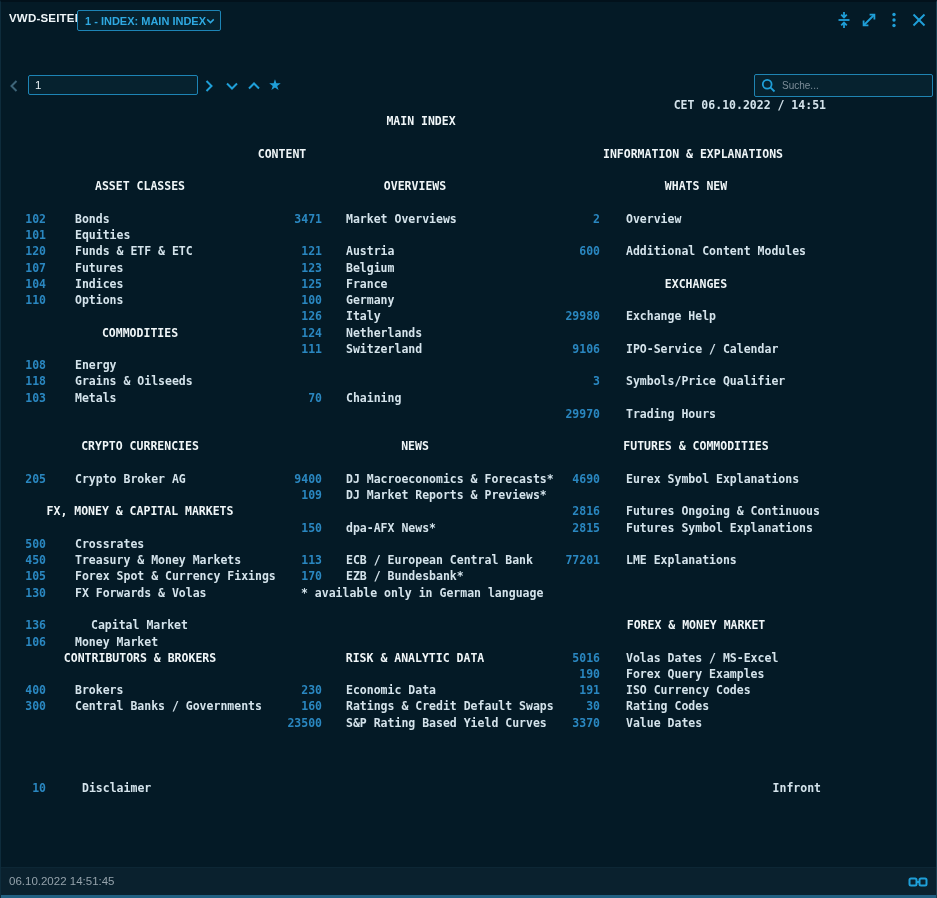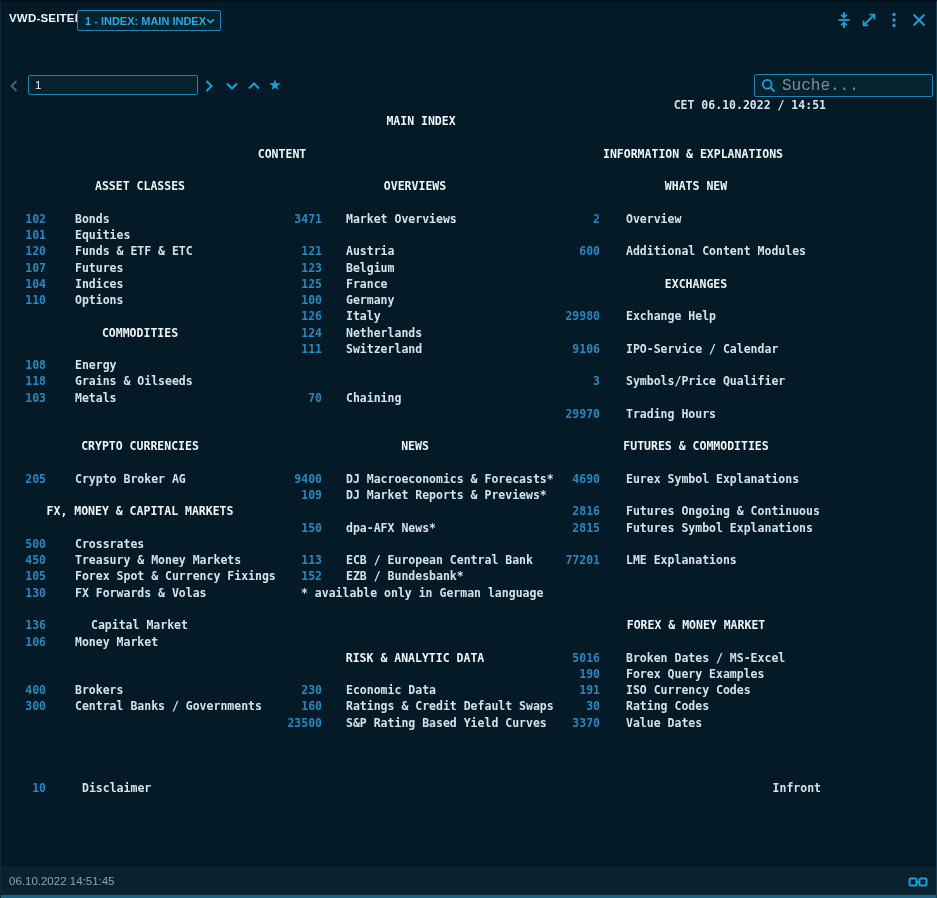--- a/index.html
+++ b/index.html
@@ -21,21 +21,21 @@
   .navbar{position:absolute;left:0;top:34px;right:0;height:36px;}
   .nav-btn{position:absolute;background:none;border:none;padding:0;cursor:pointer;height:20px;width:18px;top:40px;}
   .page-input{position:absolute;left:27px;top:39px;width:162px;height:18px;background:#06222f;
     border:1px solid #1d84b5;border-radius:2px;color:#e6eef2;font-size:11.5px;
     font-family:"Liberation Sans",sans-serif;padding:0 0 0 6px;outline:none;}
   .star{font-size:15px;color:#1f9fd8;line-height:18px;}
   .search-box{position:absolute;right:3px;top:38px;width:177px;height:21px;border:1px solid #1f84b2;
     border-radius:2px;background:#06222f;display:flex;align-items:center;}
   .search-box svg{margin:0 4px 0 6px;flex:none;}
   .search-input{flex:1;min-width:0;background:transparent;border:none;outline:none;color:#cfdde4;
-    font-size:16px;font-family:Liberation Mono, monospace;}
+    font-size:10px;font-family:Liberation Sans, sans-serif;}
   .search-input::placeholder{color:#7c8d98;}
   
   .page{position:absolute;inset:0;font-family:"DejaVu Sans Mono",monospace;font-weight:bold;
     font-size:11.5px;pointer-events:none;}
   .pl{position:absolute;left:0;width:100%;height:17px;line-height:17px;white-space:pre;}
   .pl span{position:absolute;white-space:pre;pointer-events:auto;}
   .code{color:#2a87c0;cursor:pointer;}
   .lbl{color:#d4e3eb;}
   .hdr{color:#f0f6f8;transform:translateX(-50%);}
   
@@ -168,28 +168,29 @@
       <div class="pl" style="top: 485px;"><span class="code" style="right: 614px;">109</span><span class="lbl" style="left: 345px;">DJ Market Reports &amp; Previews*</span></div>
       <div class="pl" style="top: 501.25px;"><span class="hdr" style="left: 139px;">FX, MONEY &amp; CAPITAL MARKETS</span></div>
       <div class="pl" style="top: 501.25px;"><span class="code" style="right: 336px;">2816</span><span class="lbl" style="left: 625px;">Futures Ongoing &amp; Continuous</span></div>
       <div class="pl" style="top: 517.5px;"><span class="code" style="right: 614px;">150</span><span class="lbl" style="left: 345px;">dpa-AFX News*</span></div>
       <div class="pl" style="top: 517.5px;"><span class="code" style="right: 336px;">2815</span><span class="lbl" style="left: 625px;">Futures Symbol Explanations</span></div>
       <div class="pl" style="top: 533.75px;"><span class="code" style="right: 890px;">500</span><span class="lbl" style="left: 74px;">Crossrates</span></div>
       <div class="pl" style="top: 550px;"><span class="code" style="right: 890px;">450</span><span class="lbl" style="left: 74px;">Treasury &amp; Money Markets</span></div>
       <div class="pl" style="top: 550px;"><span class="code" style="right: 614px;">113</span><span class="lbl" style="left: 345px;">ECB / European Central Bank</span></div>
       <div class="pl" style="top: 550px;"><span class="code" style="right: 336px;">77201</span><span class="lbl" style="left: 625px;">LME Explanations</span></div>
       <div class="pl" style="top: 566.25px;"><span class="code" style="right: 890px;">105</span><span class="lbl" style="left: 74px;">Forex Spot &amp; Currency Fixings</span></div>
-      <div class="pl" style="top: 566.25px;"><span class="code" style="right: 614px;">152</span><span class="lbl" style="left: 345px;">EZB / Bundesbank*</span></div>
+      <div class="pl" style="top: 566.25px;"><span class="code" style="right: 614px;">170</span><span class="lbl" style="left: 345px;">EZB / Bundesbank*</span></div>
       <div class="pl" style="top: 582.5px;"><span class="code" style="right: 890px;">130</span><span class="lbl" style="left: 74px;">FX Forwards &amp; Volas</span></div>
       <div class="pl" style="top: 582.5px;"><span class="lbl" style="left: 300px;">* available only in German language</span></div>
       <div class="pl" style="top: 632px;"><span class="code" style="right: 890px;">106</span><span class="lbl" style="left: 74px;">Money Market</span></div>
       <div class="pl" style="top: 615px;"><span class="code" style="right: 890px;">136</span><span class="lbl" style="left: 74px; margin-left: 16px;">Capital Market</span></div>
       <div class="pl" style="top: 615px;"><span class="hdr" style="left: 695px;">FOREX &amp; MONEY MARKET</span></div>
+      <div class="pl" style="top: 647.5px;"><span class="hdr" style="left: 139px;">CONTRIBUTORS &amp; BROKERS</span></div>
       <div class="pl" style="top: 647.5px;"><span class="hdr" style="left: 414px;">RISK &amp; ANALYTIC DATA</span></div>
-      <div class="pl" style="top: 647.5px;"><span class="code" style="right: 336px;">5016</span><span class="lbl" style="left: 625px;">Broken Dates / MS-Excel</span></div>
+      <div class="pl" style="top: 647.5px;"><span class="code" style="right: 336px;">5016</span><span class="lbl" style="left: 625px;">Volas Dates / MS-Excel</span></div>
       <div class="pl" style="top: 663.75px;"><span class="code" style="right: 336px;">190</span><span class="lbl" style="left: 625px;">Forex Query Examples</span></div>
       <div class="pl" style="top: 680px;"><span class="code" style="right: 890px;">400</span><span class="lbl" style="left: 74px;">Brokers</span></div>
       <div class="pl" style="top: 680px;"><span class="code" style="right: 614px;">230</span><span class="lbl" style="left: 345px;">Economic Data</span></div>
       <div class="pl" style="top: 680px;"><span class="code" style="right: 336px;">191</span><span class="lbl" style="left: 625px;">ISO Currency Codes</span></div>
       <div class="pl" style="top: 696.25px;"><span class="code" style="right: 890px;">300</span><span class="lbl" style="left: 74px;">Central Banks / Governments</span></div>
       <div class="pl" style="top: 696.25px;"><span class="code" style="right: 614px;">160</span><span class="lbl" style="left: 345px;">Ratings &amp; Credit Default Swaps</span></div>
       <div class="pl" style="top: 696.25px;"><span class="code" style="right: 336px;">30</span><span class="lbl" style="left: 625px;">Rating Codes</span></div>
       <div class="pl" style="top: 712.5px;"><span class="code" style="right: 614px;">23500</span><span class="lbl" style="left: 345px;">S&amp;P Rating Based Yield Curves</span></div>
       <div class="pl" style="top: 712.5px;"><span class="code" style="right: 336px;">3370</span><span class="lbl" style="left: 625px;">Value Dates</span></div>
       <div class="pl" style="top: 777.5px;"><span class="code" style="right: 890px;">10</span><span class="lbl" style="left: 81px;">Disclaimer</span></div>

